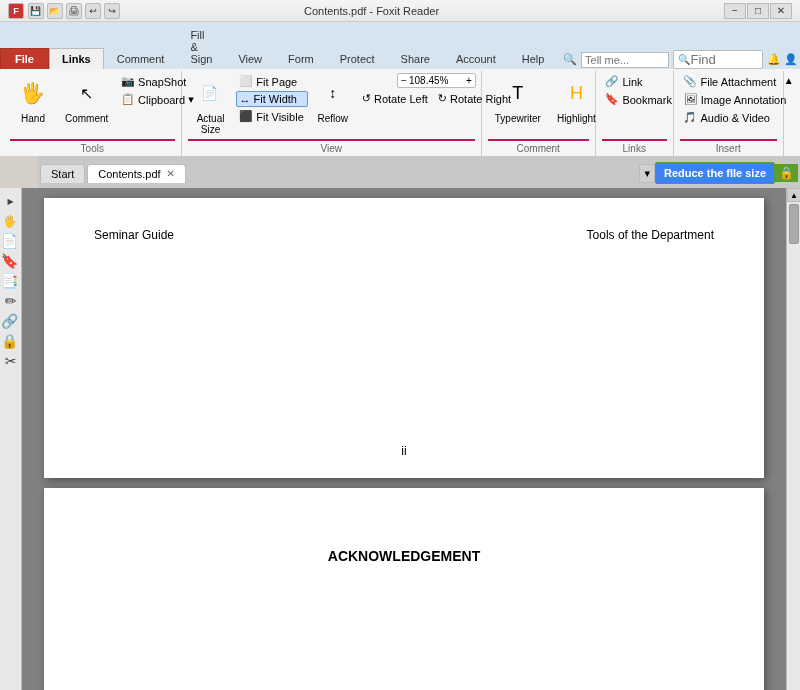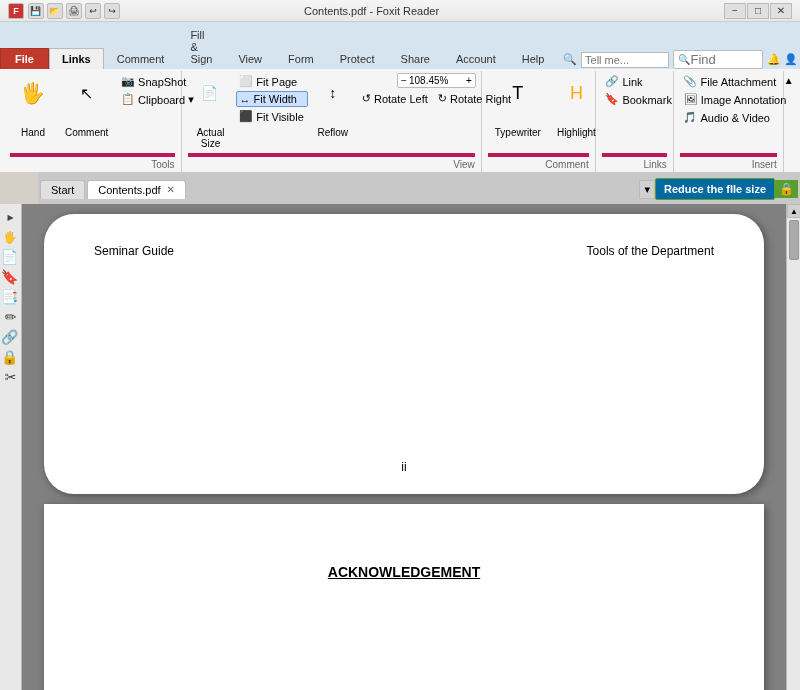--- a/index.html
+++ b/index.html
@@ -54,34 +54,34 @@
     .ribbon-group {
       display: flex;
       flex-direction: column;
       align-items: flex-start;
       padding: 2px 6px;
       border-right: 1px solid #ccc;
       min-width: 60px;
     }
     .ribbon-group:last-child { border-right: none; }
     .ribbon-group-items { display: flex; align-items: flex-start; gap: 2px; flex: 1; }
-    .ribbon-group-label { font-size: 10px; color: #666; text-align: right; width: 100%; padding-top: 2px; border-top: 4px solid #be185d; margin-top: auto; }
+    .ribbon-group-label { font-size: 10px; color: #666; text-align: center; width: 100%; padding-top: 2px; border-top: 2px solid #be185d; margin-top: auto; }
 
     .ribbon-btn-large {
       display: flex;
       flex-direction: column;
       align-items: center;
       padding: 3px 6px;
       cursor: pointer;
       border: 1px solid transparent;
       border-radius: 2px;
       min-width: 40px;
     }
     .ribbon-btn-large .btn-icon { width: 32px; height: 32px; display: flex; align-items: center; justify-content: center; font-size: 20px; }
-    .ribbon-btn-large .btn-label { font-size: 10px; text-align: center; margin-top: 18px; }
+    .ribbon-btn-large .btn-label { font-size: 10px; text-align: center; margin-top: 4px; }
 
     .ribbon-btn-small {
       display: flex;
       align-items: center;
       gap: 3px;
       padding: 1px 3px;
       cursor: pointer;
       border: 1px solid transparent;
       border-radius: 2px;
       white-space: nowrap;
@@ -122,21 +122,21 @@
       border-bottom: none;
       font-size: 11px;
       cursor: pointer;
       gap: 6px;
       border-radius: 3px 3px 0 0;
       margin-right: 2px;
     }
     .tab-item.active { background: white; }
     .tab-close { font-size: 10px; color: #666; cursor: pointer; }
     .reduce-btn {
-      background: #0369a1;
+      background: #3b82f6;
       color: white;
       font-size: 11px;
       font-weight: bold;
       padding: 4px 8px;
       border: 1px solid #5a9e2e;
       cursor: pointer;
       border-radius: 2px;
     }
     .tab-lock { background: #5a9e2e; color: white; padding: 2px 4px; font-size: 12px; cursor: pointer; }
 
@@ -208,21 +208,20 @@
     .page-number {
       text-align: center;
       font-size: 12px;
       padding: 10px 0;
     }
 
     .acknowledgement-title {
       text-align: center;
       font-size: 14px;
       font-weight: bold;
-      text-decoration: underline;
       margin-bottom: 30px;
       margin-top: 60px;
     }
     .ack-text {
       font-size: 12px;
       text-align: justify;
       line-height: 1.8;
     }
   </style>
 </head>
@@ -423,21 +422,21 @@
     <div class="sidebar-btn" style="font-size:14px;">🔖</div>
     <div class="sidebar-btn" style="font-size:14px;">📑</div>
     <div class="sidebar-btn" style="font-size:14px;">✏</div>
     <div class="sidebar-btn" style="font-size:14px;">🔗</div>
     <div class="sidebar-btn" style="font-size:14px;">🔒</div>
     <div class="sidebar-btn" style="font-size:14px;">✂</div>
   </div>
 
   <div class="pdf-area">
 
-    <div class="pdf-page" style="height:280px;border-radius:30px;">
+    <div class="pdf-page" style="height:280px;">
       <div class="pdf-page-content">
         <div class="page-header-row">
           <span>Seminar Guide</span>
           <span>Tools of the Department</span>
         </div>
         <div style="flex:1;"></div>
         <div class="page-number" style="position:absolute;bottom:10px;left:0;right:0;text-align:center;">ii</div>
       </div>
     </div>
 

